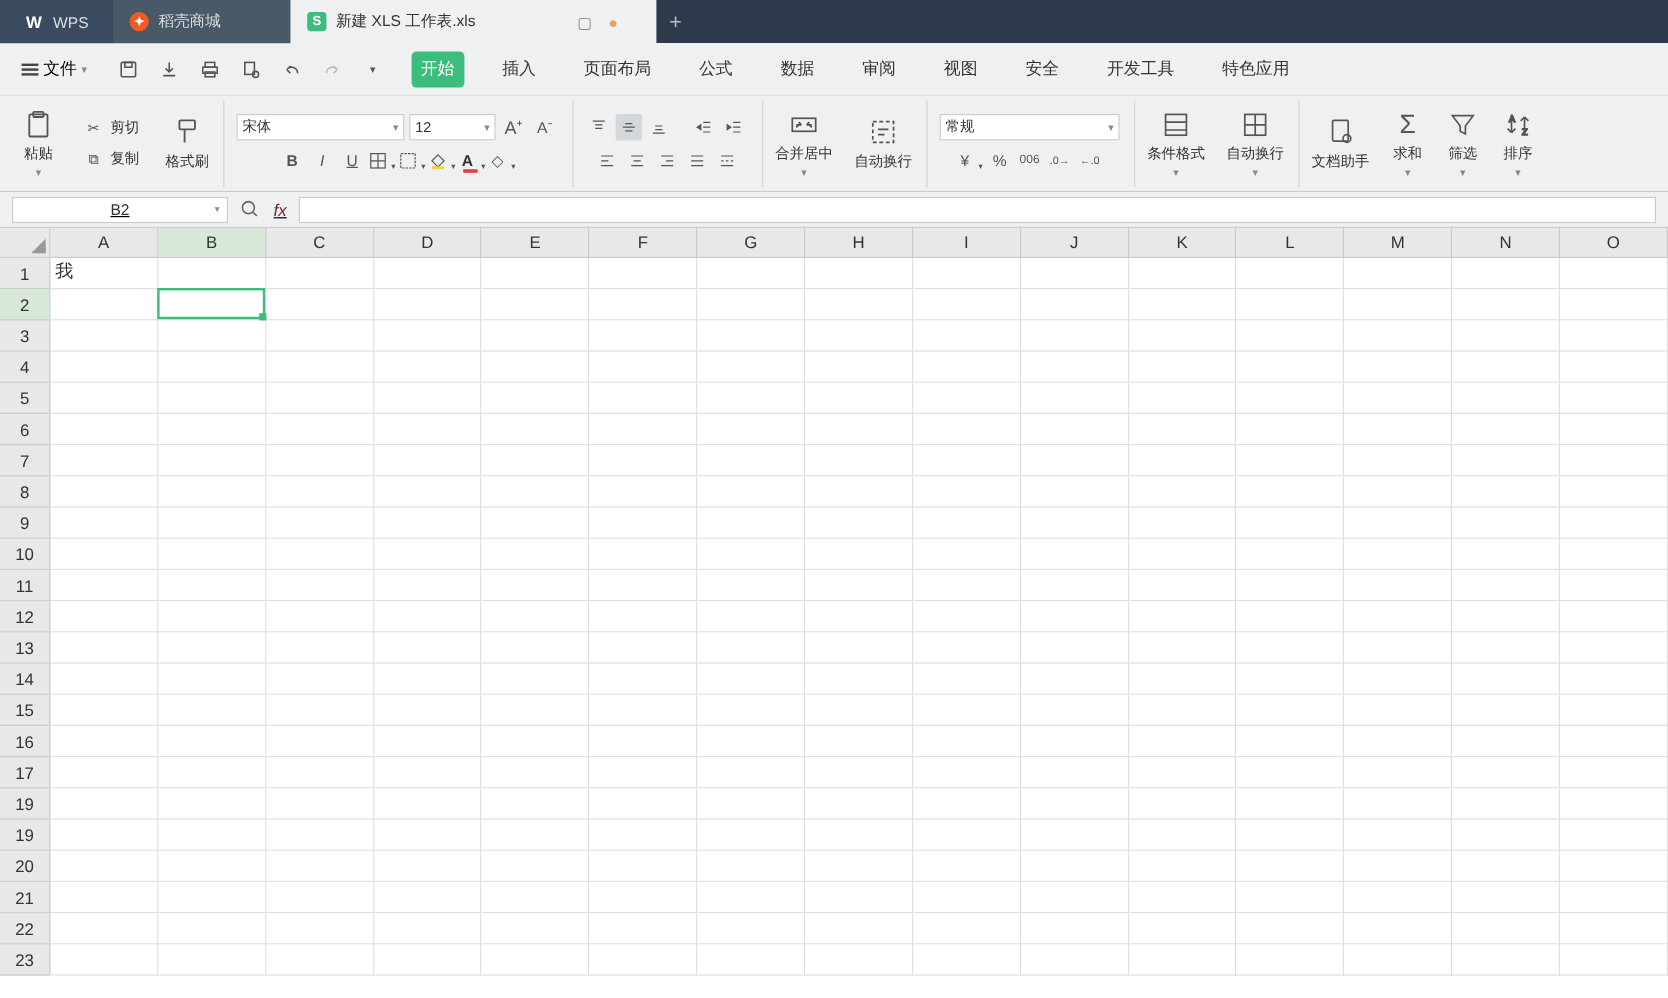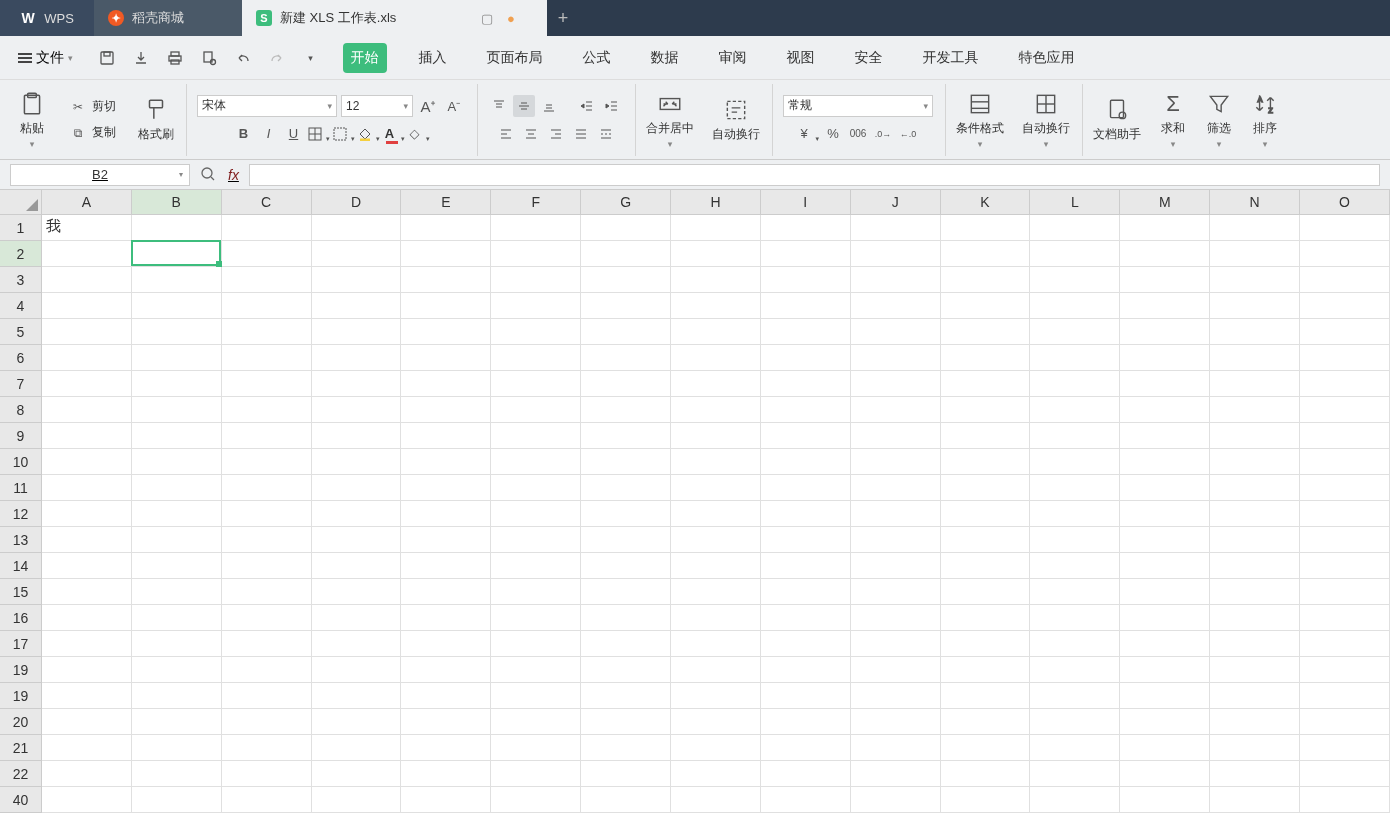--- a/index.html
+++ b/index.html
@@ -452,21 +452,21 @@
         <div class="row-h">13</div>
         <div class="row-h">14</div>
         <div class="row-h">15</div>
         <div class="row-h">16</div>
         <div class="row-h">17</div>
         <div class="row-h">19</div>
         <div class="row-h">19</div>
         <div class="row-h">20</div>
         <div class="row-h">21</div>
         <div class="row-h">22</div>
-        <div class="row-h">40</div>
+        <div class="row-h">23</div>
       </div>
   </div>
   <div style="flex:1;display:flex;flex-direction:column;overflow:hidden">
     <div class="col-headers" id="col-headers">
         <div class="col-h">A</div>
         <div class="col-h sel">B</div>
         <div class="col-h">C</div>
         <div class="col-h">D</div>
         <div class="col-h">E</div>
         <div class="col-h">F</div>

